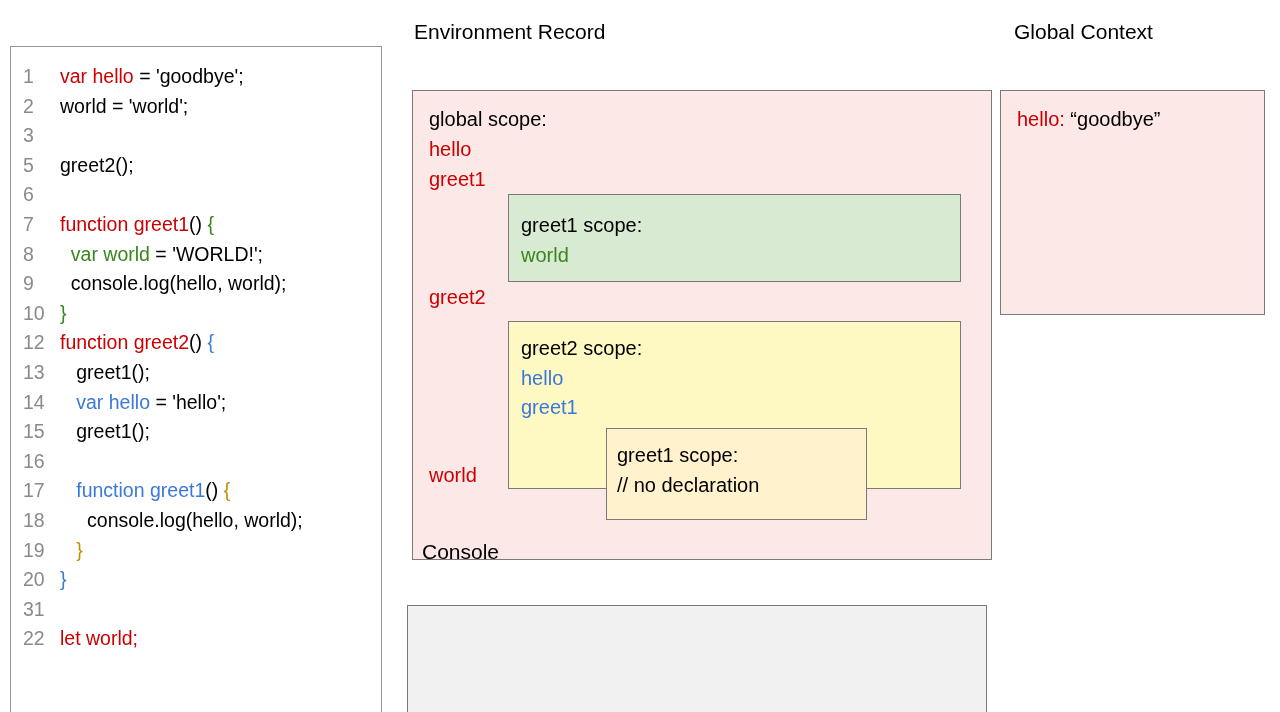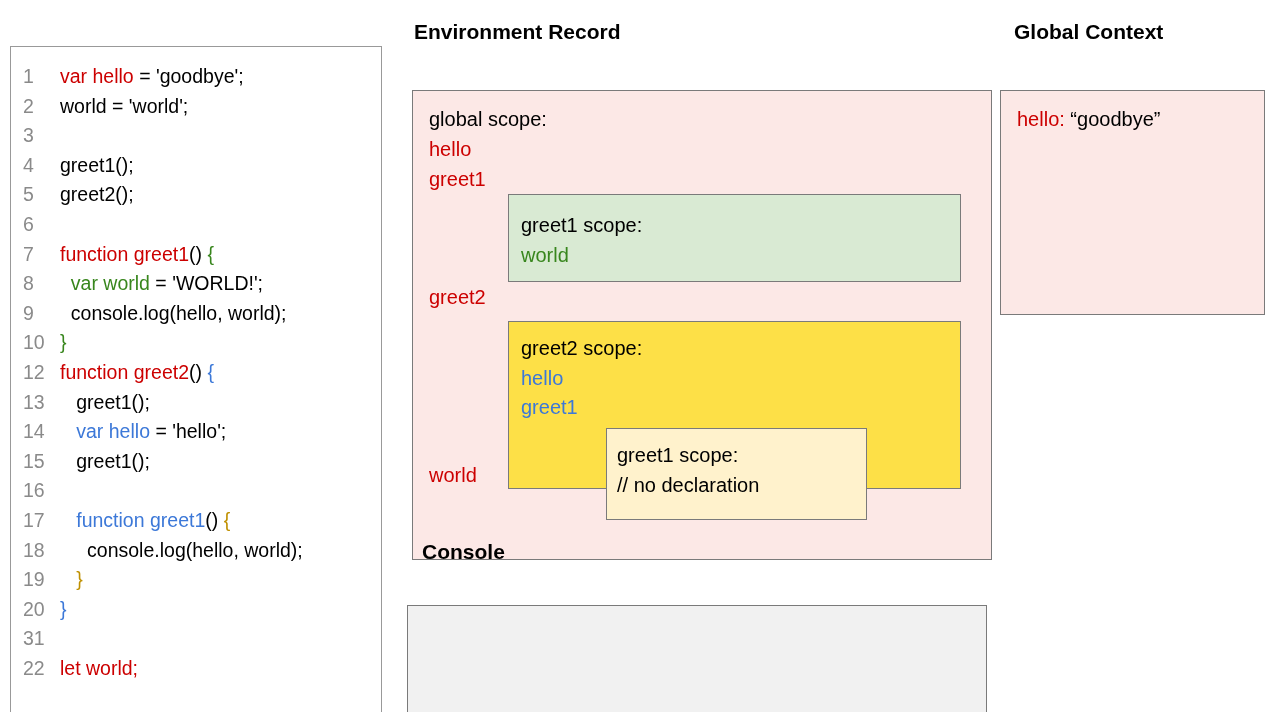--- a/index.html
+++ b/index.html
@@ -6,21 +6,21 @@
   html,body { width:1280px; height:712px; }
   body {
     font-family:"Liberation Sans", sans-serif;
     background:#ffffff;
     color:#000;
     position:relative;
     overflow:hidden;
   }
   .abs { position:absolute; }
   .panel { border:1px solid var(--border,#7a7a7a);margin-top:33px; }
-  .title { font-size:21px; font-weight:700; line-height:26px; }
+  .title { font-size:21px; font-weight:400; line-height:26px; }
   .t20 { font-size:20px; line-height:25px; white-space:nowrap; }
 
   
   .code-panel {
     left:10px; top:13px; width:372px; height:687px;
     background:#fff; padding:15px 0 0 12px; overflow:hidden;
     border-color:#999;
   }
   .code-line { font-size:19.5px; line-height:29.6px; height:29.6px; white-space:pre; }
   .line-num { display:inline-block; width:37px; white-space:pre; }
@@ -45,31 +45,30 @@
 
   
   .console-title { left:422px; top:539px; }
   .console-box { left:407px; top:572px; width:580px; height:131px; }
 </style>
 <style>.c-black{color:#000000}
 .c-red{color:#cc0000}
 .c-green{color:#38861d}
 .c-blue{color:#3c78d8}
 .c-gold{color:#bf9000}
-.c-gray_line_number{color:#8a8a8a} .bg-pink_fill{background-color:#fce8e6} .bg-green_fill{background-color:#d9ead3} .bg-blue_fill{background-color:#fde047} .bg-yellow_fill{background-color:#fff2cc} .bg-console_fill{background-color:#f1f1f1}</style></head>
+.c-gray_line_number{color:#8a8a8a} .bg-pink_fill{background-color:#fce8e6} .bg-green_fill{background-color:#d9ead3} .bg-blue_fill{background-color:#fef9c3} .bg-yellow_fill{background-color:#fff2cc} .bg-console_fill{background-color:#f1f1f1}</style></head>
 <body>
 
 <main>
 
   <section class="abs panel code-panel">
     <div>
         <div class="code-line"><span class="line-num c-gray_line_number">1</span><span class="line-text"><span class="c-red">var hello</span><span class="c-black"> = 'goodbye';</span></span></div>
         <div class="code-line"><span class="line-num c-gray_line_number">2</span><span class="line-text"><span class="c-black">world = 'world';</span></span></div>
         <div class="code-line"><span class="line-num c-gray_line_number">3</span><span class="line-text"></span></div>
-        <div class="code-line"><span class="line-num c-gray_line_number">4</span><span class="line-text"><span class="c-black">greet1();</span></span></div>
         <div class="code-line"><span class="line-num c-gray_line_number">5</span><span class="line-text"><span class="c-black">greet2();</span></span></div>
         <div class="code-line"><span class="line-num c-gray_line_number">6</span><span class="line-text"></span></div>
         <div class="code-line"><span class="line-num c-gray_line_number">7</span><span class="line-text"><span class="c-red">function greet1</span><span class="c-black">() </span><span class="c-green">{</span></span></div>
         <div class="code-line"><span class="line-num c-gray_line_number">8</span><span class="line-text"><span class="c-black">  </span><span class="c-green">var world</span><span class="c-black"> = 'WORLD!';</span></span></div>
         <div class="code-line"><span class="line-num c-gray_line_number">9</span><span class="line-text"><span class="c-black">  console.log(hello, world);</span></span></div>
         <div class="code-line"><span class="line-num c-gray_line_number">10</span><span class="line-text"><span class="c-green">}</span></span></div>
         <div class="code-line"><span class="line-num c-gray_line_number">12</span><span class="line-text"><span class="c-red">function greet2</span><span class="c-black">() </span><span class="c-blue">{</span></span></div>
         <div class="code-line"><span class="line-num c-gray_line_number">13</span><span class="line-text"><span class="c-black">   greet1();</span></span></div>
         <div class="code-line"><span class="line-num c-gray_line_number">14</span><span class="line-text"><span class="c-black">   </span><span class="c-blue">var hello</span><span class="c-black"> = 'hello';</span></span></div>
         <div class="code-line"><span class="line-num c-gray_line_number">15</span><span class="line-text"><span class="c-black">   greet1();</span></span></div>

